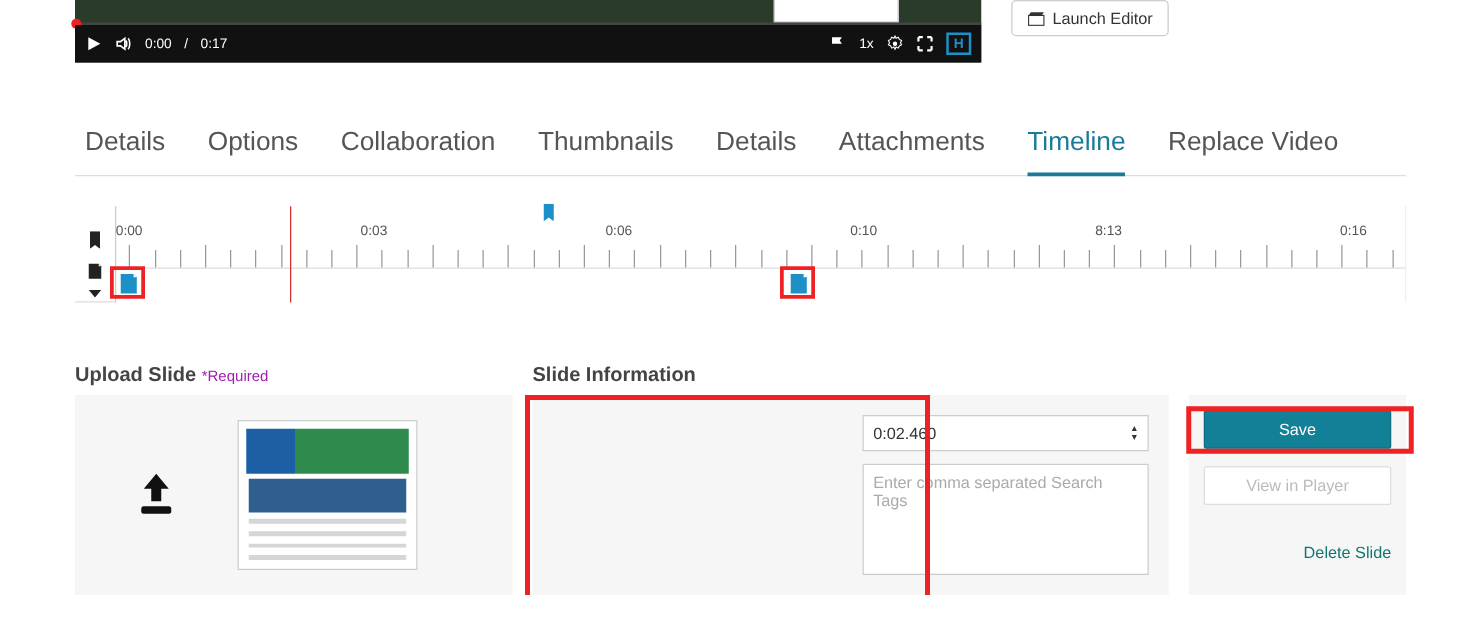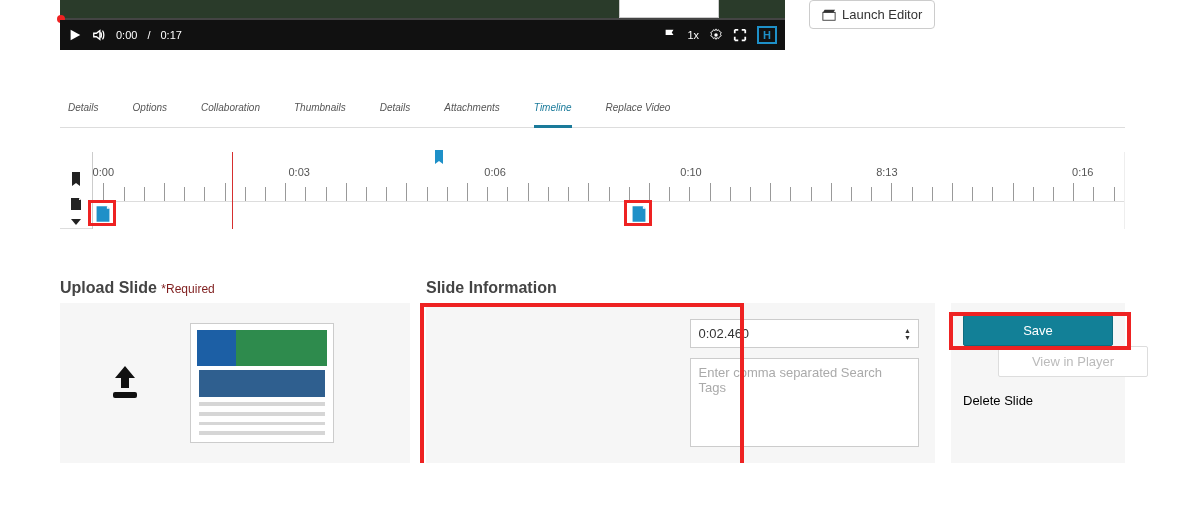--- a/index.html
+++ b/index.html
@@ -79,22 +79,21 @@
     display: flex;
     gap: 34px;
     border-bottom: 1px solid #ddd;
     margin-top: 42px;
     padding: 0 8px;
   }
   .tab {
     padding: 10px 0 12px 0;
     color: #555;
     cursor: pointer;
-    font-size: 10px;
-    font-style: italic;
+    font-size: 21px;
   }
   .tab.active {
     color: #1a7a9a;
     border-bottom: 3px solid #1a7a9a;
     margin-bottom: -1px;
   }
 
   
   .timeline-outer {
     display: flex;
@@ -161,21 +160,21 @@
     margin-top: 50px;
     align-items: flex-start;
     position: relative;
   }
   .panel-title {
     font-size: 16px;
     font-weight: 600;
     color: #444;
     margin-bottom: 6px;
   }
-  .panel-title .req { font-weight: 400; font-size: 12px; color: #7f1d1d; }
+  .panel-title .req { font-weight: 400; font-size: 12px; color: #a21caf; }
   .upload-panel { width: 350px; }
   .upload-body {
     background: #f6f6f6;
     height: 160px;
     display: flex;
     align-items: center;
   }
   .upload-icon-box { width: 130px; display:flex; justify-content:center; }
   .thumb-box {
     width: 144px; height: 120px;
@@ -214,34 +213,34 @@
     width: 12px; display:flex; flex-direction:column; justify-content:center;
     font-size: 7px; color:#333; line-height: 7px;
   }
   ::placeholder { color: #aaa; }
 
   .side-panel { width: 174px; }
   .side-body {
     background: #f6f6f6;
     height: 160px;
     padding: 12px;
-    display:flex;flex-direction:column;align-items:flex-start;
+    display:flex;flex-direction:column;gap:14px;align-items:flex-end;
   }
   .btn {
     width: 100%;
     padding: 7px 0;
     text-align: center;
     font-size: 13px;
     border: 1px solid transparent;
     border-radius: 2px;
     cursor: pointer;
   }
   .btn-save { background: #128097; color: #fff; border-color: #0e6c80; }
   .btn-view { background: #fff; color: #bbb; border: 1px solid #ddd; cursor: default; margin-left: 35px; }
-  .link-delete { color: #000000; font-size: 13px; cursor: pointer; margin-top: 16px; }
+  .link-delete { color: #0f766e; font-size: 13px; cursor: pointer; margin-top: 16px; }
 
   .highlight-info {
     position: absolute;
     border: 4px solid #e22;
     top: 24px; left: -6px; right: 191px; bottom: -18px;
     pointer-events: none;
   }
   .highlight-save {
     position: absolute;
     border: 4px solid #e22;

